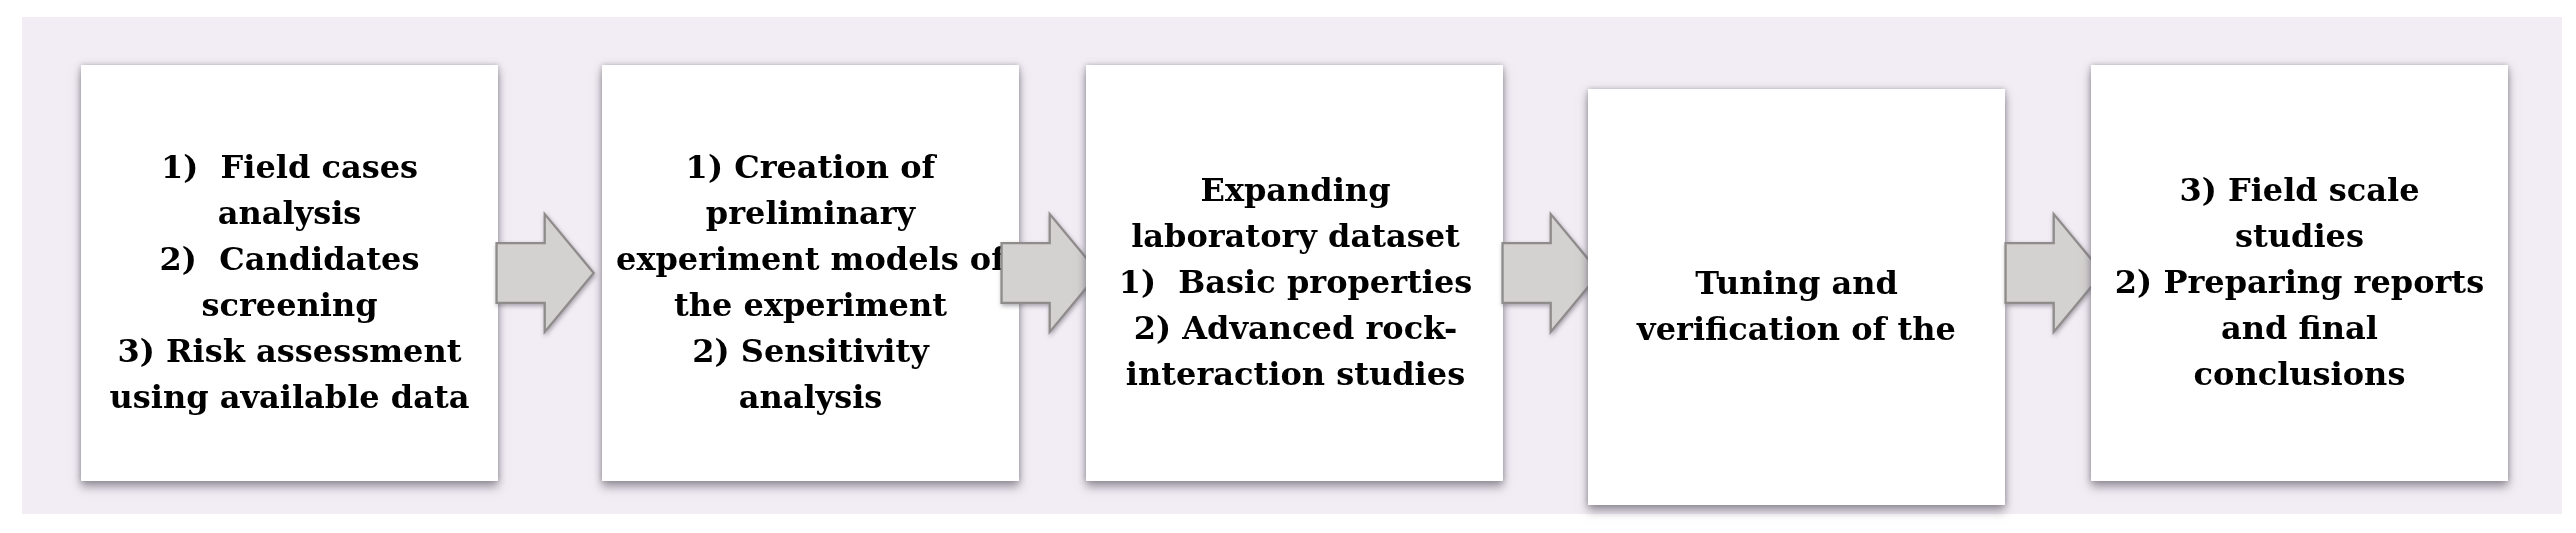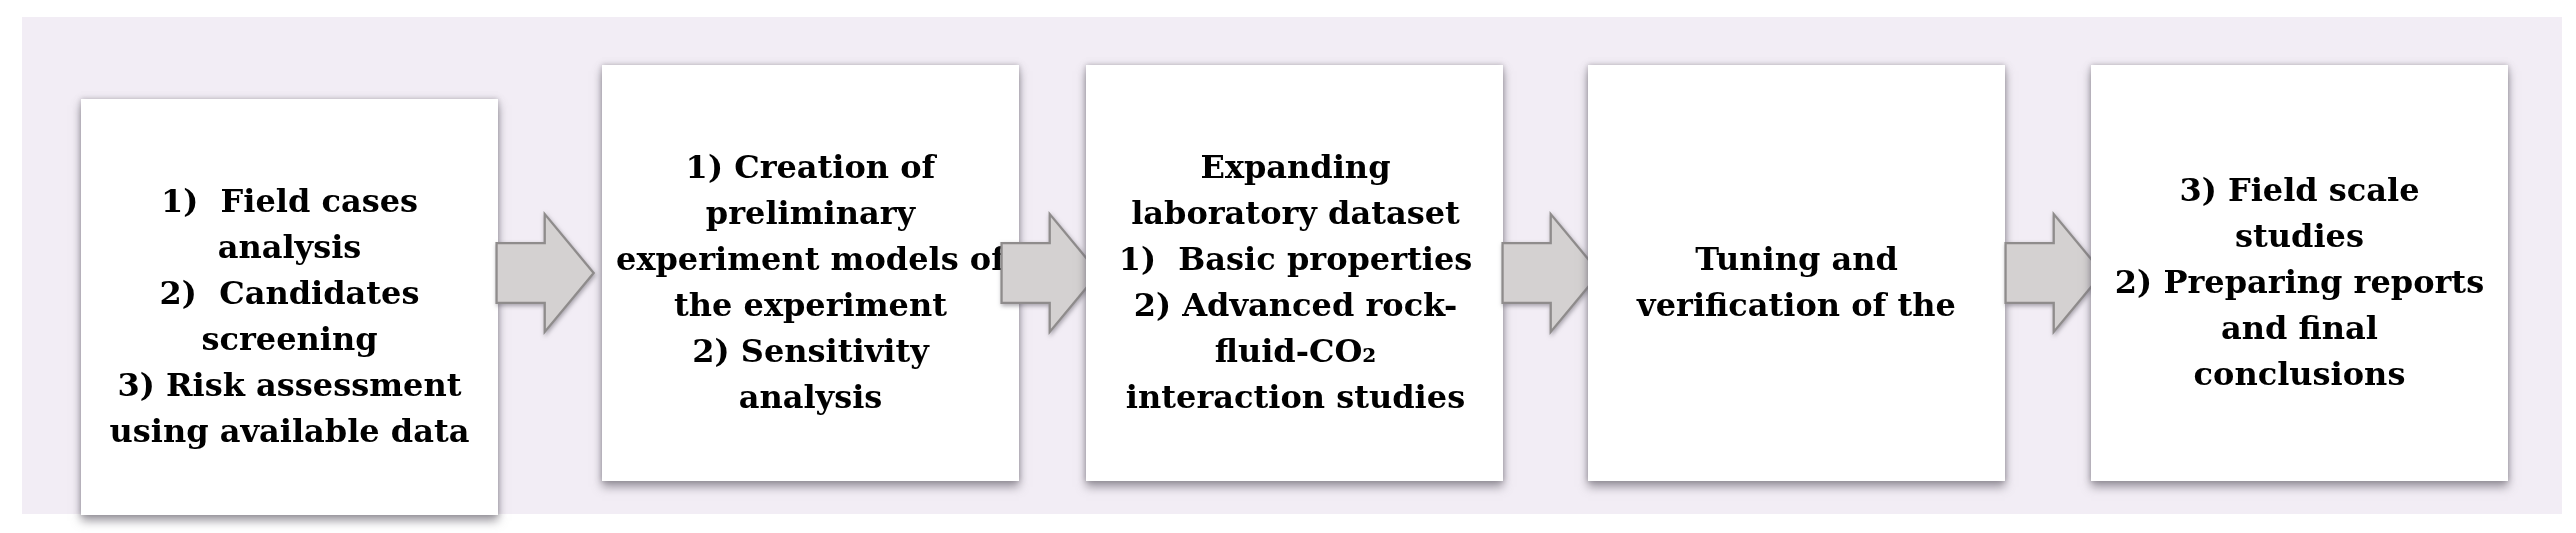--- a/index.html
+++ b/index.html
@@ -34,24 +34,24 @@
     width: 417px;
     height: 416px;
     background: var(--box);
     box-shadow: 0 6.1px 9.2px rgba(100, 95, 105, 0.6), 0 0 5.4px rgba(130, 125, 135, 0.55);
     display: flex;
     flex-direction: column;
     justify-content: center;
     align-items: center;
     padding: 18.4px 14px 0 14px;
   }
-  .step-1 { left: 81px; margin-top: 34px; }
+  .step-1 { left: 81px; }
   .step-2 { left: 585px; margin-left: 17px; }
   .step-3 { left: 1086px; padding-left: 16px; }
-  .step-4 { left: 1588px; }
+  .step-4 { left: 1588px; margin-top: 24px; }
   .step-5 { left: 2091px; }
   .line {
     font-size: 32px;
     font-weight: bold;
     line-height: 46px;
     color: var(--text);
     text-align: center;
     white-space: pre-wrap;
   }
   .flow-arrow {
@@ -102,21 +102,20 @@
 
   <svg class="flow-arrow arrow-2" viewBox="0 0 134 170" aria-hidden="true">
     <polygon points="3,46 66,46 66,8 130,85 66,162 66,124 3,124"></polygon>
   </svg>
 
   <div class="step-box step-3">
     <div class="line">Expanding</div>
     <div class="line">laboratory dataset</div>
     <div class="line">1)  Basic properties</div>
     <div class="line">2) Advanced rock-</div>
-    <div class="line">fluid-CO₂</div>
     <div class="line">interaction studies</div>
   </div>
 
   <svg class="flow-arrow arrow-3" viewBox="0 0 134 170" aria-hidden="true">
     <polygon points="3,46 66,46 66,8 130,85 66,162 66,124 3,124"></polygon>
   </svg>
 
   <div class="step-box step-4">
     <div class="line">Tuning and</div>
     <div class="line">verification of the</div>

